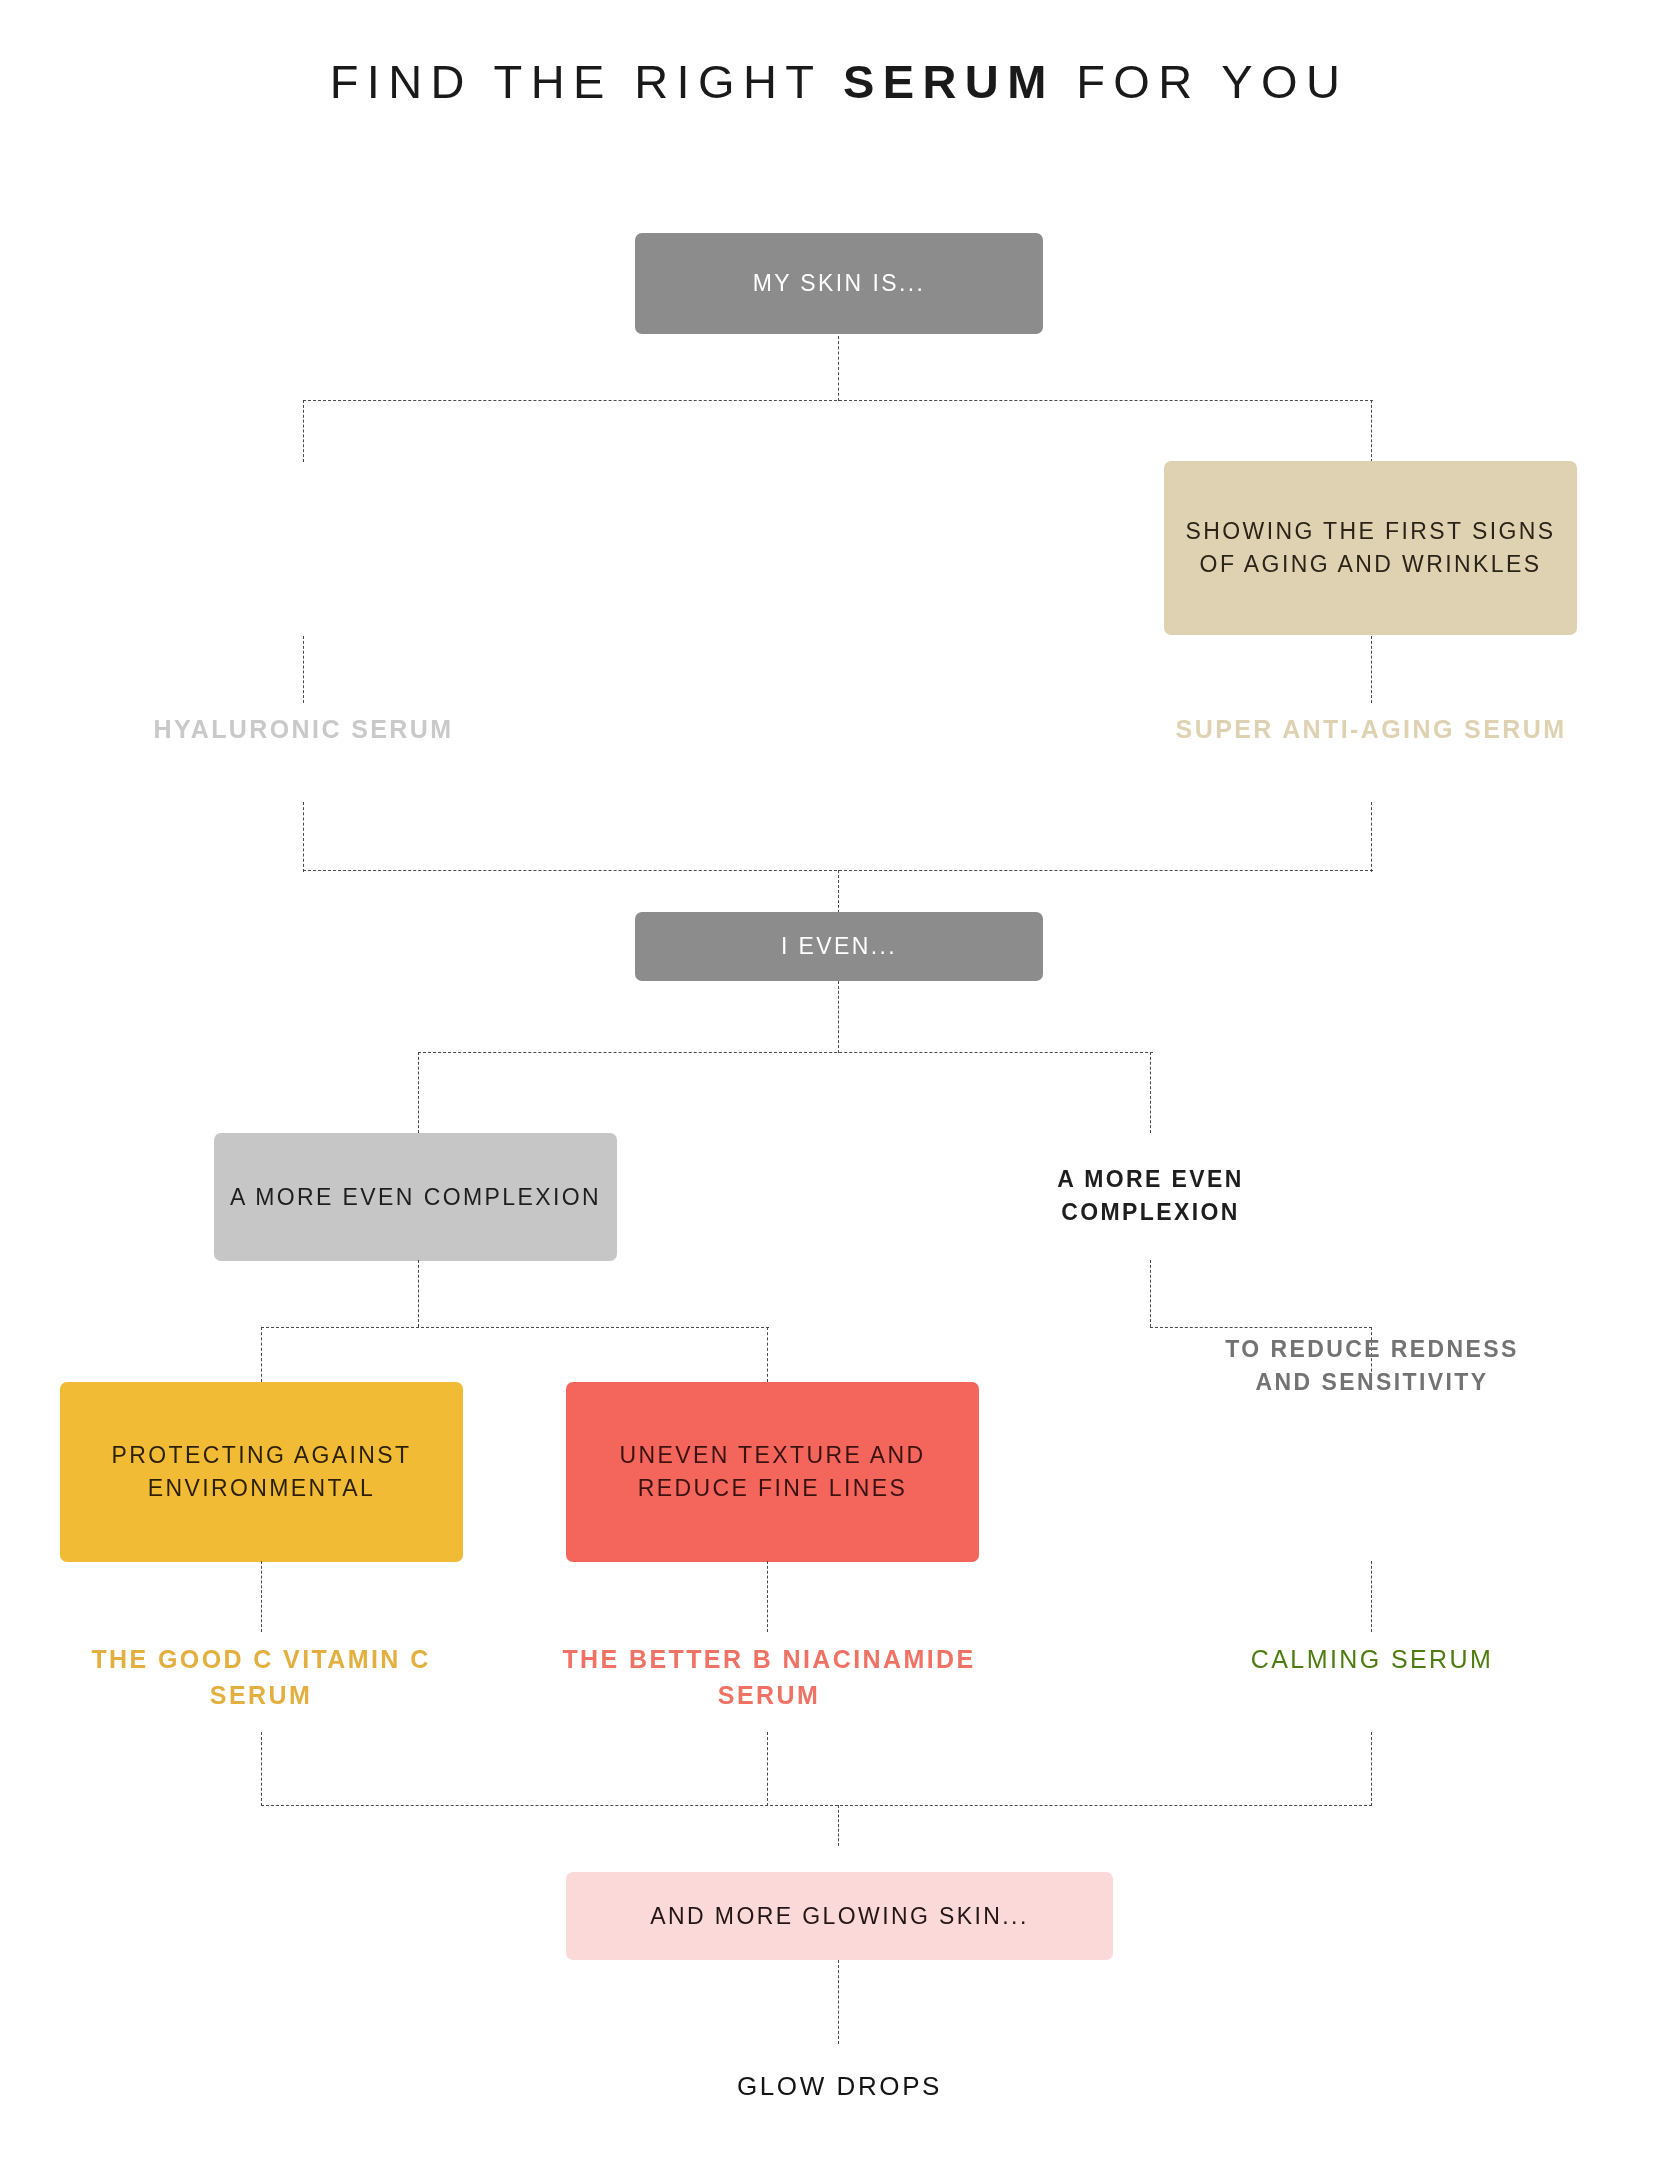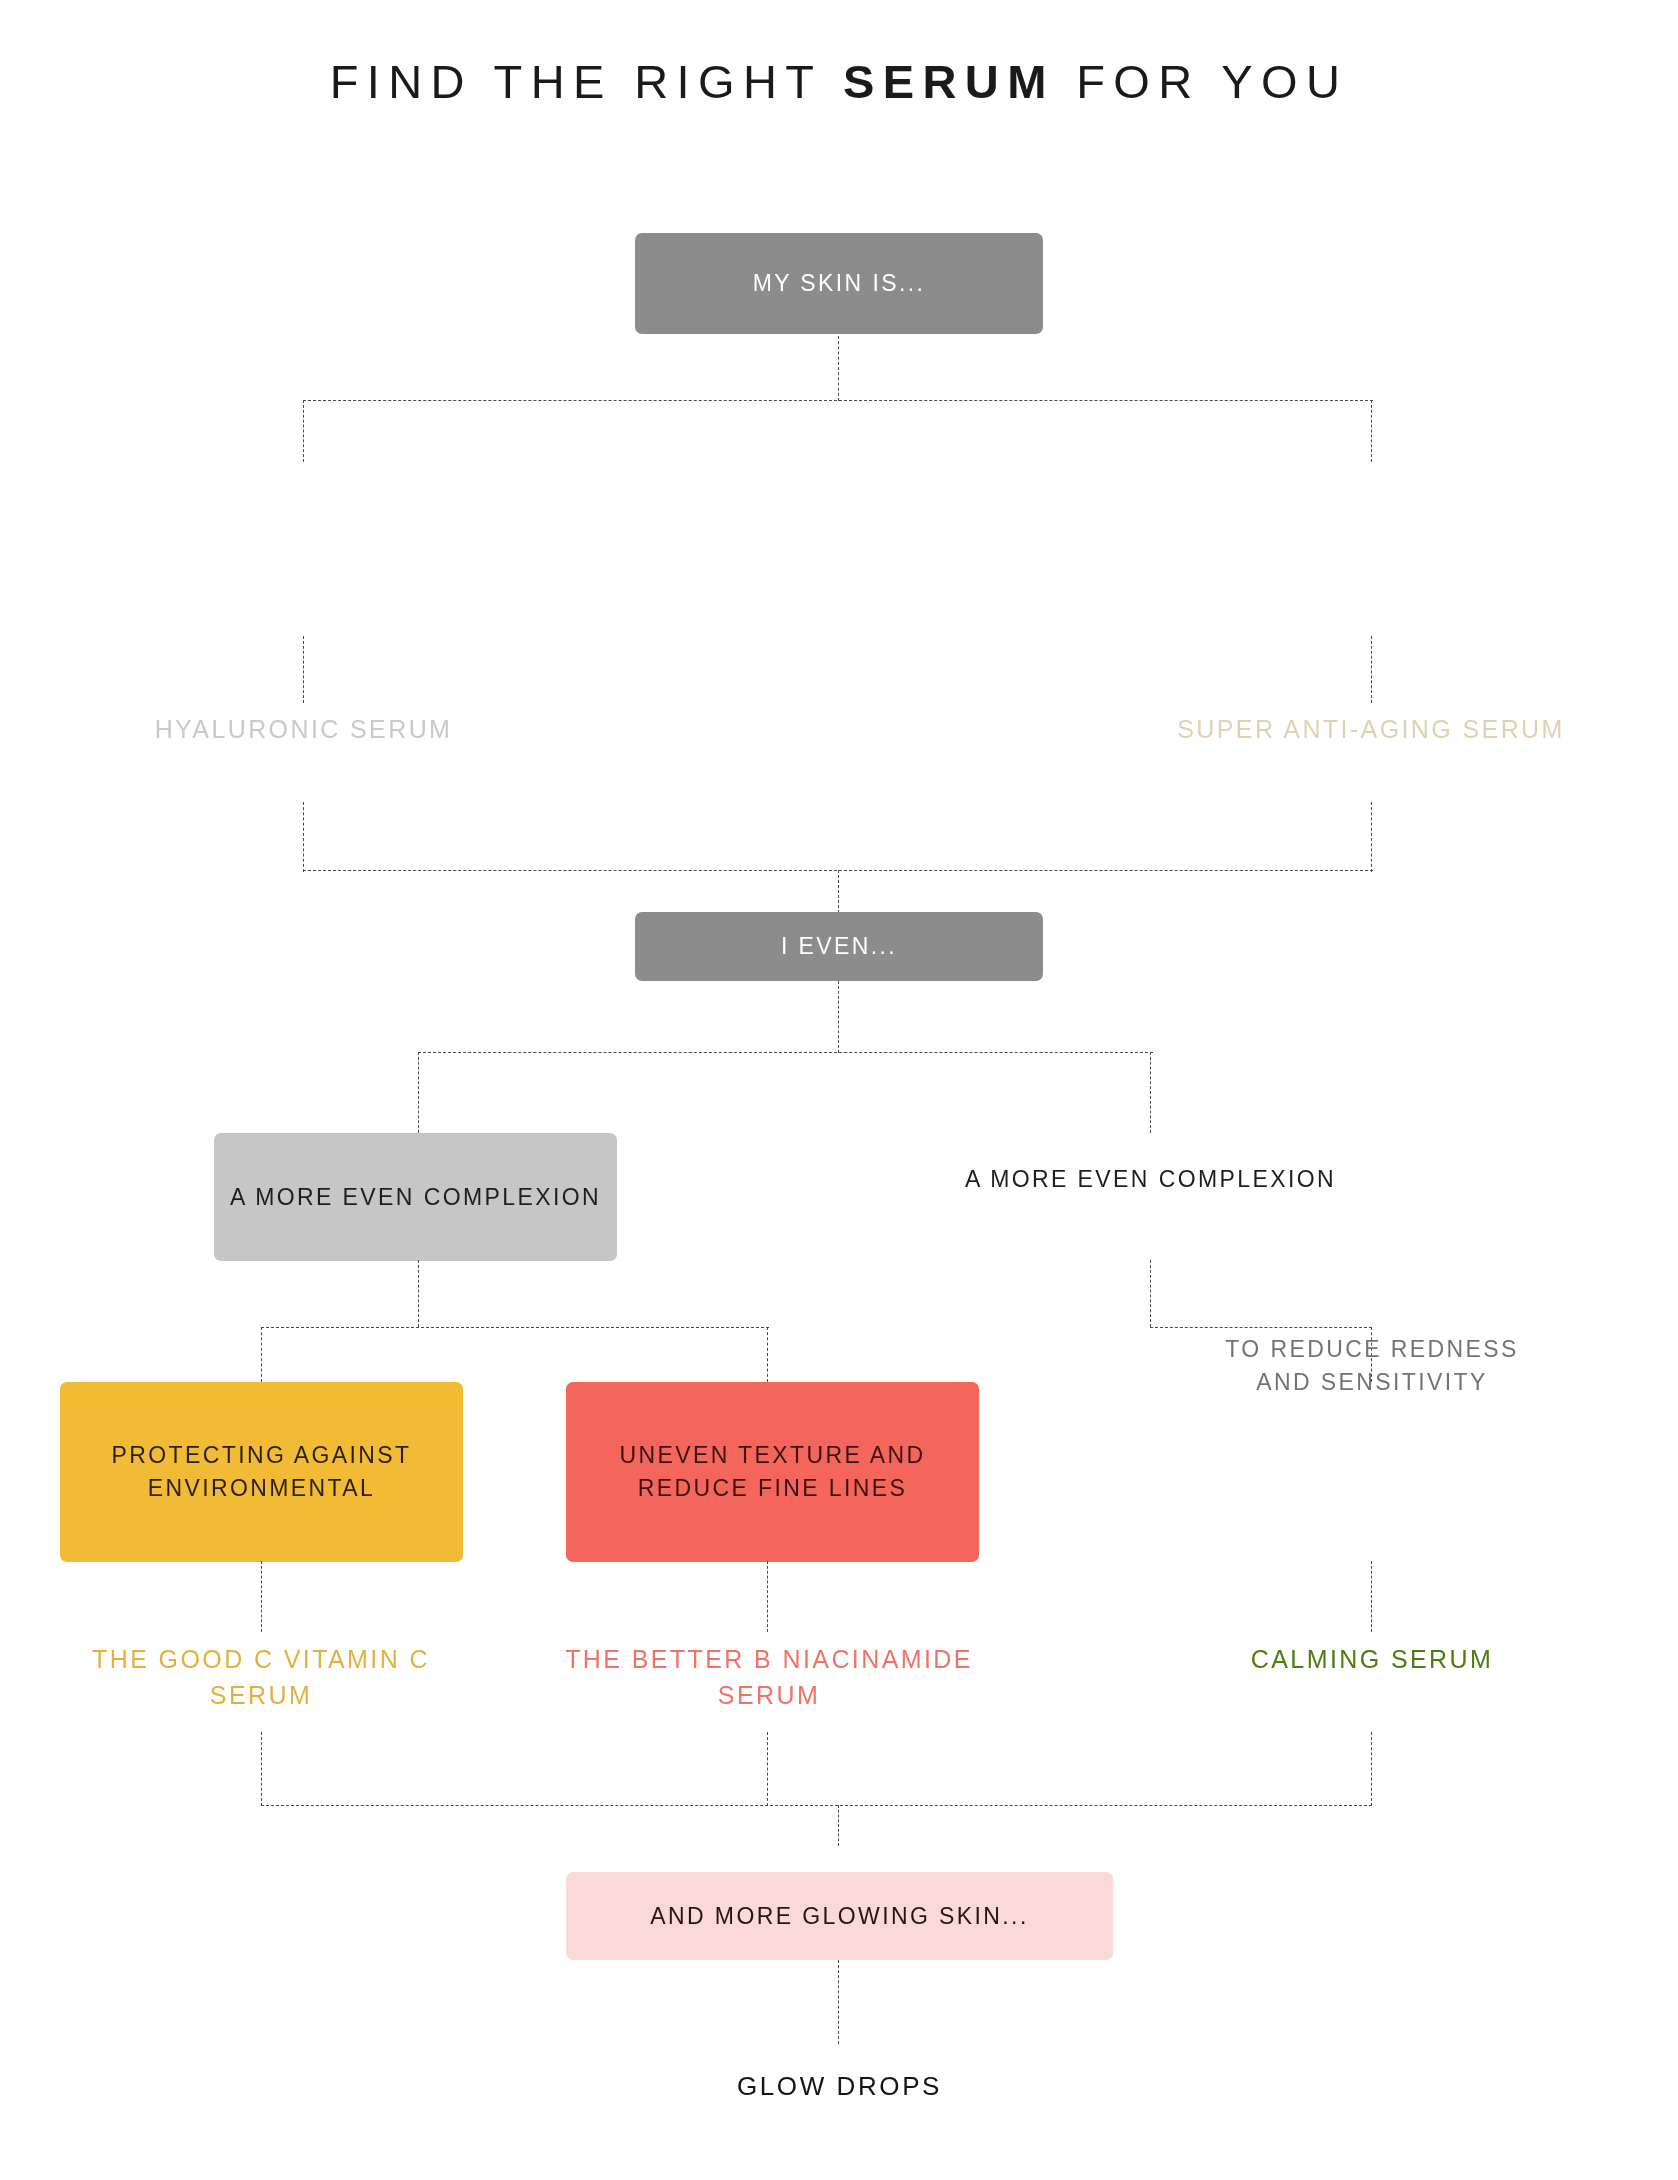--- a/index.html
+++ b/index.html
@@ -53,21 +53,21 @@
   .box-tan    { background: #dfd2b2; color: #2b2318; }
   .box-yellow { background: #f1bb36; color: #2b1f05; }
   .box-red    { background: #f4655c; color: #3a120f; }
   .box-pink   { background: #fbd9d8; color: #231515; }
 
   
   .textnode {
     position: absolute;
     text-align: center;
     letter-spacing: 2.4px;
-    font-weight: 400;
+    font-weight: 700;
     line-height: 1.45;
   }
 
   
   .vline {
     position: absolute;
     border-left: 1.9px dashed #4a4a4a;
   }
   .hline {
     position: absolute;
@@ -86,20 +86,23 @@
   </div>
 
   <div class="vline" style="left:838px; top:336px; height:65px;"></div>
 
   <div class="hline" style="left:303px; top:400px; width:1070px;"></div>
 
   <div class="vline" style="left:303px; top:400px; height:62px;"></div>
   <div class="vline" style="left:1371px; top:400px; height:62px;"></div>
 
 
+  <div class="box box-tan" style="left:1164px; top:461px; width:413px; height:174px; font-size:23px;">
+    <span>SHOWING THE FIRST SIGNS OF AGING AND WRINKLES</span>
+  </div>
 
   <div class="vline" style="left:303px; top:636px; height:67px;"></div>
   <div class="vline" style="left:1371px; top:636px; height:67px;"></div>
 
   <div class="textnode" style="left:117px; top:711px; width:373px; font-size:25px; color:#c9c9c9;">
     <span>HYALURONIC SERUM</span>
   </div>
 
   <div class="textnode" style="left:1166px; top:711px; width:410px; font-size:25px; color:#dfd2b2;">
     <span>SUPER ANTI-AGING SERUM</span>

